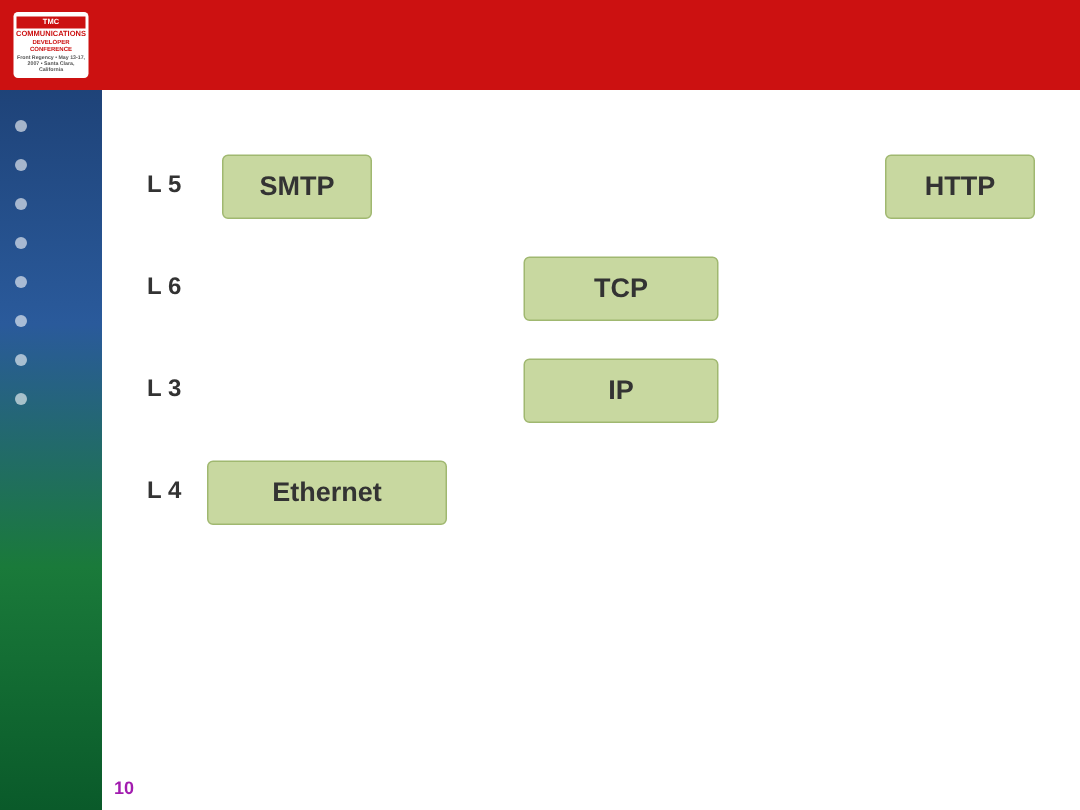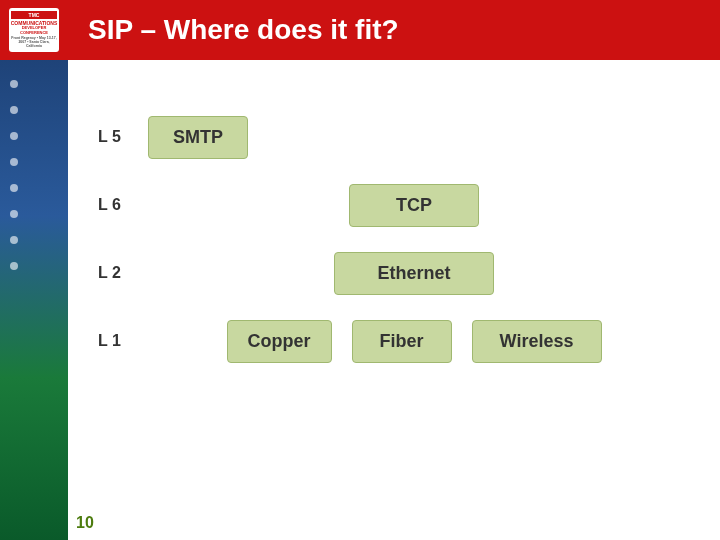--- a/index.html
+++ b/index.html
@@ -103,21 +103,21 @@
     }
 
     
     .main-content {
       position: absolute;
       top: 60px;
       left: 68px;
       right: 0;
       bottom: 0;
       background: white;
-      padding: 33px 30px;
+      padding: 20px 30px;
     }
 
     
     .layers-container {
       display: flex;
       flex-direction: column;
       gap: 0px;
       margin-top: 10px;
     }
 
@@ -161,23 +161,23 @@
 
     .protocol-box.wider {
       min-width: 160px;
     }
 
     
     .slide-number {
       position: absolute;
       bottom: 8px;
       left: 8px;
-      font-size: 16px;
-      font-weight: bold;
-      color: #4d7c0f;
+      font-size: 12px;
+      font-weight: bold;
+      color: #a21caf;
     }
   </style>
 </head>
 <body>
 
 <div class="left-sidebar">
   <div class="left-sidebar-dots">
   <div class="dot"></div>
       <div class="dot"></div>
       <div class="dot"></div>
@@ -195,53 +195,51 @@
       <div class="logo-top-bar">
         <span style="color:white;font-size:5px;font-weight:bold;">TMC</span>
       </div>
       <div class="logo-text-area">
         <div style="font-size:5px;color:#cc1111;font-weight:bold;">COMMUNICATIONS</div>
         <div style="font-size:4px;color:#cc1111;">DEVELOPER CONFERENCE</div>
         <div style="font-size:3.5px;color:#555;">Front Regency • May 13-17, 2007 • Santa Clara, California</div>
       </div>
     </div>
   </div>
-  <div class="header-title">SIP – Where does it fit?</div>
 </div>
 
 <div class="main-content">
   <div class="layers-container">
 
     <div class="layer-row" style="justify-content: flex-start; gap: 10px;">
       <div class="layer-label">L 5</div>
       <div class="layer-boxes" style="justify-content: space-between; flex: 1;">
         <div class="protocol-box">SMTP</div>
+        <div class="protocol-box">HTTP</div>
       </div>
     </div>
 
     <div class="layer-row">
       <div class="layer-label">L 6</div>
       <div class="layer-boxes" style="justify-content: center; gap: 30px;">
         <div class="protocol-box wide">TCP</div>
       </div>
     </div>
 
-
     <div class="layer-row">
-      <div class="layer-label">L 2</div>
-      <div class="layer-boxes" style="justify-content: center; gap: 14px;">
+      <div class="layer-label">L 3</div>
+      <div class="layer-boxes" style="justify-content: center;">
+        <div class="protocol-box wide">IP</div>
+      </div>
+    </div>
+
+    <div class="layer-row">
+      <div class="layer-label">L 4</div>
+      <div class="layer-boxes" style="gap: 14px;">
         <div class="protocol-box wider">Ethernet</div>
       </div>
     </div>
 
-    <div class="layer-row">
-      <div class="layer-label">L 1</div>
-      <div class="layer-boxes" style="justify-content: center; gap: 20px;">
-        <div class="protocol-box">Copper</div>
-        <div class="protocol-box">Fiber</div>
-        <div class="protocol-box wide">Wireless</div>
-      </div>
-    </div>
 
   </div>
 
   <div class="slide-number">10</div>
 </div>
 
 </body></html>

